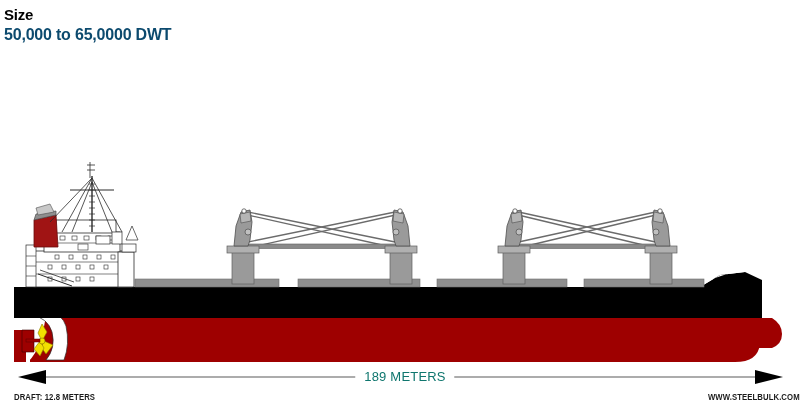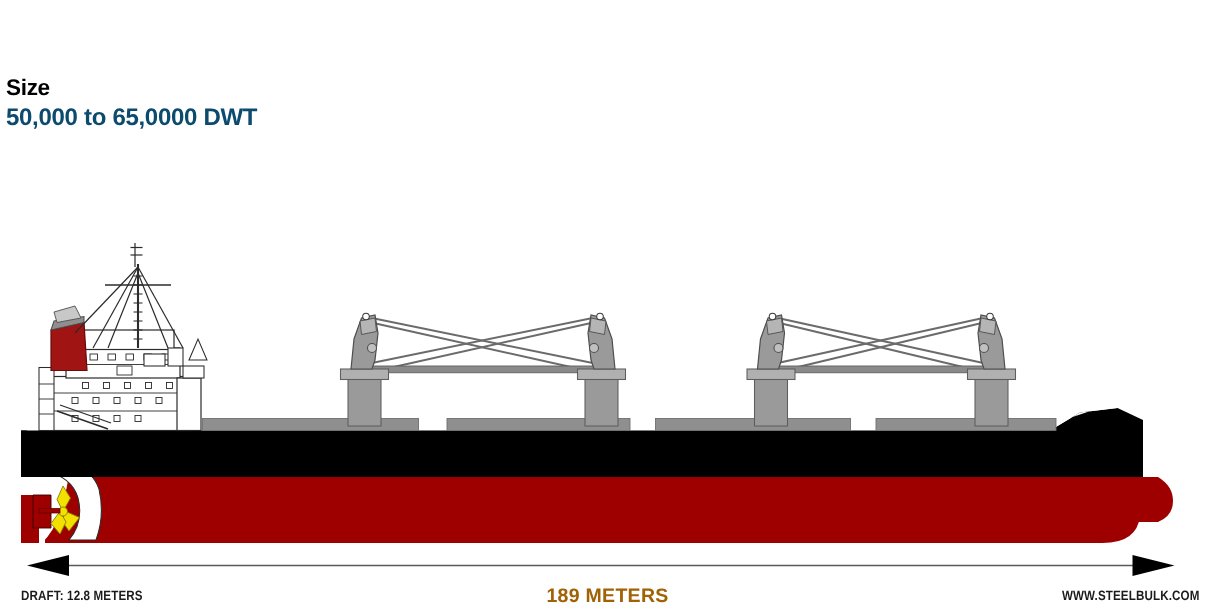--- a/index.html
+++ b/index.html
@@ -22,21 +22,20 @@
     width: 810px;
     height: 410px;
   }
 
   
   .heading {
     position: absolute;
     left: 4px;
     top: 5px;
     width: 500px;
-    margin-top: 44px;
   }
   .heading .line1 {
     font-size: 15px;
     font-weight: bold;
     color: #000000;
     line-height: 19px;
     letter-spacing: -0.2px;
   }
   .heading .line2 {
     font-size: 16px;
@@ -69,25 +68,25 @@
     letter-spacing: 0.1px;
     transform: scaleX(0.86);
     transform-origin: right center;
     white-space: nowrap;
   }
 
   
   .dim-label {
     position: absolute;
     left: 50%;
-    top: 389px;
+    top: 369px;
     transform: translateX(-50%);
     font-size: 13px;
-    font-weight: bold;
-    color: #a16207;
+    font-weight: normal;
+    color: #0f766e;
     letter-spacing: 0.2px;
     background: #ffffff;
     padding: 0 9px;
     white-space: nowrap;
   }
 
   svg { display: block; }
 </style>
 </head>
 <body>

